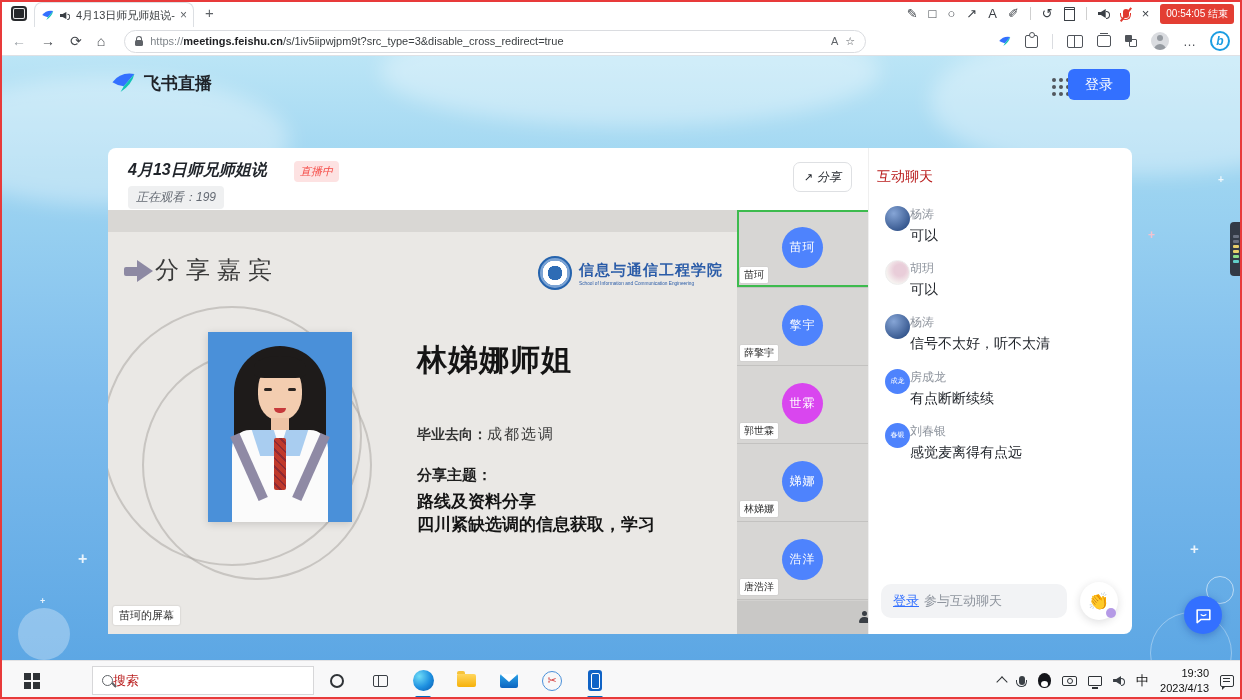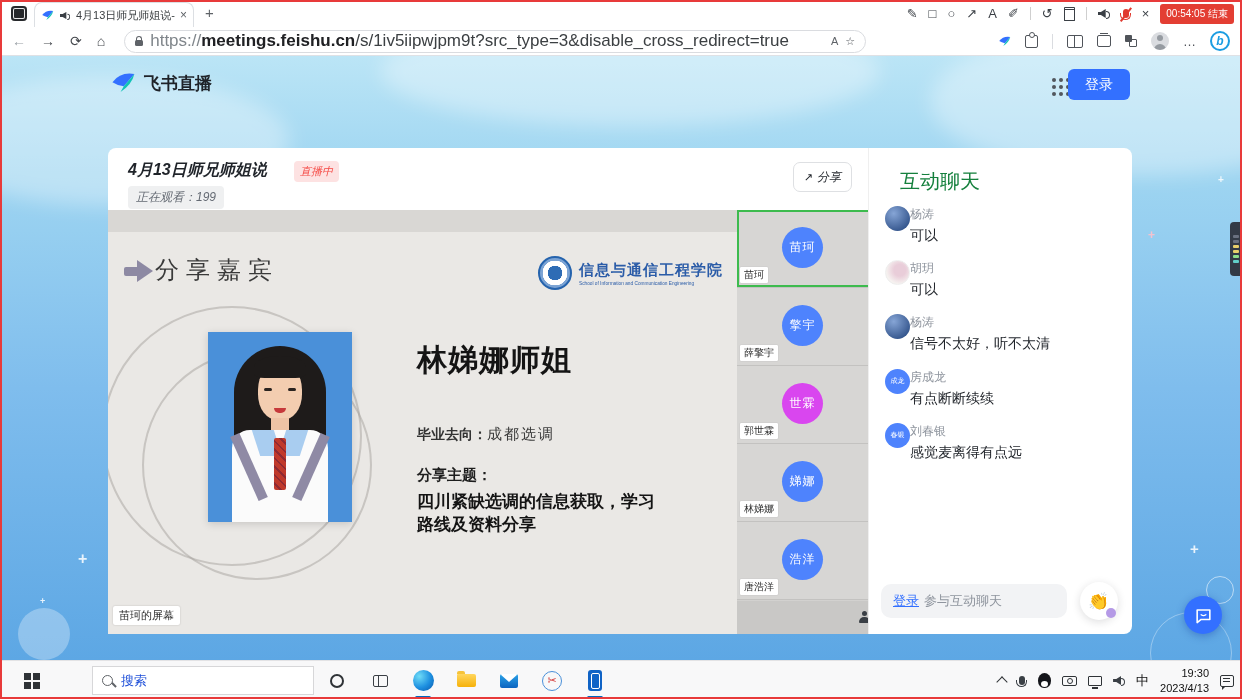--- a/index.html
+++ b/index.html
@@ -24,21 +24,21 @@
   .rt-sep{width:1px;height:13px;background:#cfcfcf;}
   .rec-badge{background:#e33e33;color:#fff;font-size:10px;padding:3px 6px;border-radius:3px;white-space:nowrap;}
 
   
   .toolbar{position:absolute;left:0;top:27px;width:100%;height:29px;background:#fff;border-bottom:1px solid #dfe1e5;
     display:flex;align-items:center;padding:0 12px;box-sizing:border-box;gap:15px;}
   .nav-ic{font-size:14px;color:#44484d;line-height:1;}
   .nav-ic.disabled{color:#9aa0a6;}
   .urlbar{width:742px;height:23px;border:1px solid #dadce0;border-radius:12px;background:#fff;display:flex;
     align-items:center;gap:7px;padding:0 10px;box-sizing:border-box;margin-left:4px;}
-  .url-text{font-size:17px;white-space:nowrap;overflow:hidden;flex:1;}
+  .url-text{font-size:11px;white-space:nowrap;overflow:hidden;flex:1;}
   .url-scheme{color:#80868b;} .url-domain{color:#202124;font-weight:bold;} .url-path{color:#3c4043;}
   .pill-ic{font-size:11px;color:#5f6368;}
   .ext-row{display:flex;align-items:center;gap:14px;margin-left:auto;}
   .tb-sep{width:1px;height:15px;background:#dadce0;}
   .glyph{font-size:13px;color:#50545a;line-height:1;}
 
   
   .icon-lock{width:8px;height:6px;background:#5f6368;border-radius:1.5px;position:relative;margin-top:3px;flex:none;}
   .icon-lock::before{content:"";position:absolute;top:-4px;left:1px;width:6px;height:5px;border:1.4px solid #5f6368;
     border-bottom:none;border-radius:3px 3px 0 0;box-sizing:border-box;}
@@ -150,21 +150,21 @@
     padding:1px 4px;border-radius:1px;box-shadow:0 0 1px rgba(0,0,0,.25);}
   .rail-foot{position:absolute;left:0;bottom:0;width:100%;height:33px;background:#c9c8c6;}
   .count-wrap{position:absolute;right:10px;top:9px;display:flex;align-items:center;gap:4px;color:#3a3f45;font-size:12px;}
   .icon-people{width:13px;height:12px;position:relative;display:inline-block;}
   .icon-people::before{content:"";position:absolute;left:4px;top:0;width:5px;height:5px;border-radius:50%;background:#3a3f45;}
   .icon-people::after{content:"";position:absolute;left:1px;bottom:0;width:11px;height:6px;border-radius:5px 5px 1px 1px;background:#3a3f45;}
 
   
   .chat{position:absolute;left:868px;top:92px;width:264px;height:486px;background:#fff;border-radius:0 8px 8px 0;
     border-left:1px solid #efefef;box-sizing:border-box;}
-  .chat-title{position:absolute;left:31px;top:20px;font-size:20px;font-weight:500;color:#15803d;}
+  .chat-title{position:absolute;left:8px;top:20px;font-size:14px;font-weight:500;color:#b91c1c;}
   .msgs{position:absolute;left:16px;top:58px;right:10px;display:flex;flex-direction:column;gap:16px;}
   .msg{display:flex;}
   .msg-avatar{width:25px;height:25px;border-radius:50%;flex:none;display:flex;align-items:center;justify-content:center;
     color:#fff;font-size:7px;letter-spacing:0;}
   .av-photo-dark{background:radial-gradient(circle at 35% 30%,#86a5d6,#1c3e77);}
   .av-photo-light{background:radial-gradient(circle at 60% 40%,#e9cdd9 0 30%,#f6f2f0 70%);border:1px solid #eee;box-sizing:border-box;}
   .av-blue{background:#4e83fd;}
   .msg-name{font-size:12px;color:#8f959e;margin-bottom:3px;}
   .msg-text{font-size:14px;color:#1f2329;line-height:1.3;}
   .chat-input{position:absolute;left:12px;bottom:16px;width:186px;height:34px;background:#f2f3f5;border-radius:10px;
@@ -179,21 +179,21 @@
     display:flex;flex-direction:column;align-items:center;justify-content:center;gap:2px;padding:3px 0;box-sizing:border-box;}
   .aw-bar{width:6px;height:3px;border-radius:1px;}
   .float-chat{position:absolute;left:1184px;top:540px;width:38px;height:38px;border-radius:50%;background:#3370ff;
     box-shadow:0 2px 8px rgba(20,60,160,.4);display:flex;align-items:center;justify-content:center;}
 
   
   .taskbar{position:absolute;left:0;top:660px;width:100%;height:39px;background:#f8f8f9;border-top:1px solid #e3e3e5;}
   .win{position:absolute;left:24px;top:12px;width:7px;height:7px;background:#2f3337;
     box-shadow:9px 0 0 #2f3337,0 9px 0 #2f3337,9px 9px 0 #2f3337;}
   .tb-search{position:absolute;left:92px;top:5px;width:222px;height:29px;background:#fff;border:1px solid #d7d7d9;
-    display:flex;align-items:center;gap:8px;padding:0 9px;box-sizing:border-box;font-size:13px;color:#1d4ed8;}
+    display:flex;align-items:center;padding:0 9px;box-sizing:border-box;font-size:13px;color:#b91c1c;}
   .tb-apps{position:absolute;left:326px;top:0;height:39px;display:flex;align-items:center;gap:21px;}
   .tb-app{position:relative;display:flex;align-items:center;justify-content:center;width:22px;height:30px;}
   .tb-app.running::after{content:"";position:absolute;bottom:-3px;left:3px;width:16px;height:3px;background:#0067c0;border-radius:2px;}
   .icon-cortana{width:14px;height:14px;border:2px solid #2f3337;border-radius:50%;box-sizing:border-box;}
   .icon-taskview{width:15px;height:12px;border:1.6px solid #3a3f45;border-radius:2px;position:relative;box-sizing:border-box;}
   .icon-taskview::after{content:"";position:absolute;left:4px;top:0;width:1.6px;height:100%;background:#3a3f45;}
   .icon-edge{width:21px;height:21px;border-radius:50%;background:radial-gradient(circle at 30% 30%,#6fdcf7,#1d8fe0 55%,#0a57a8);}
   .icon-folder{width:19px;height:13px;background:linear-gradient(#ffd65e,#f6b10a);border-radius:1px 2px 2px 2px;position:relative;}
   .icon-folder::before{content:"";position:absolute;left:0;top:-3px;width:8px;height:3px;background:#f6c33a;border-radius:2px 2px 0 0;}
   .icon-mail{width:18px;height:14px;background:linear-gradient(#2ba3e8,#0c64c0);border-radius:2px;position:relative;overflow:hidden;}
@@ -352,22 +352,22 @@
             <div class="p-vee-l"></div>
               <div class="p-vee-r"></div>
               <div class="p-tie"></div>
           </div>
           <div class="guest-name">林娣娜师姐</div>
           <div class="grad-row">
             <span class="grad-label">毕业去向：</span><span class="grad-value">成都选调</span>
           </div>
           <div class="topic-label">分享主题：</div>
           <div class="topic-text">
+            <div>路线及资料分享</div>
             <div>四川紧缺选调的信息获取，学习</div>
-            <div>路线及资料分享</div>
           </div>
           <span class="screen-label">苗珂的屏幕</span>
         </div>
 
         <div class="rail">
           <div class="tile active">
             <div class="tile-avatar">苗珂</div>
             <div class="tile-label">苗珂</div>
           </div>
           <div class="tile">

